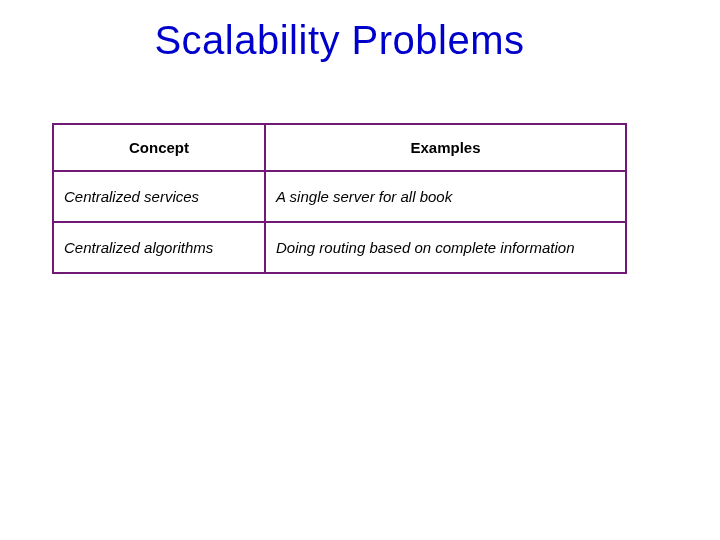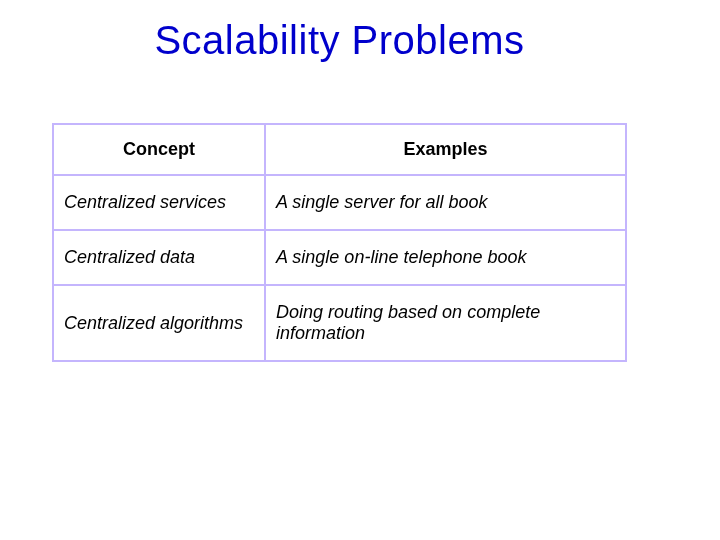--- a/index.html
+++ b/index.html
@@ -29,23 +29,23 @@
     margin: 60px 52px 0 52px;
   }
   table {
     border-collapse: collapse;
     width: 100%;
     table-layout: fixed;
   }
   col.col-concept { width: 37%; }
   col.col-example { width: 63%; }
   th, td {
-    border: 2px solid #c4b5fd;
+    border: 2px solid #701a75;
     font-family: Verdana, Geneva, sans-serif;
-    font-size: 18px;
+    font-size: 15px;
     vertical-align: middle;
   }
   th {
     font-weight: bold;
     text-align: center;
     padding: 14px 8px;
   }
   td {
     padding: 16px 10px;
     text-align: left;
@@ -76,24 +76,20 @@
           <th>Concept</th>
           <th>Examples</th>
         </tr>
       </thead>
       <tbody>
         <tr>
           <td>Centralized services</td>
           <td>A single server for all book</td>
         </tr>
         <tr>
-          <td>Centralized data</td>
-          <td>A single on-line telephone book</td>
-        </tr>
-        <tr>
           <td>Centralized algorithms</td>
           <td>Doing routing based on complete information</td>
         </tr>
       </tbody>
     </table>
   </div>
 
 
 </div>
 

